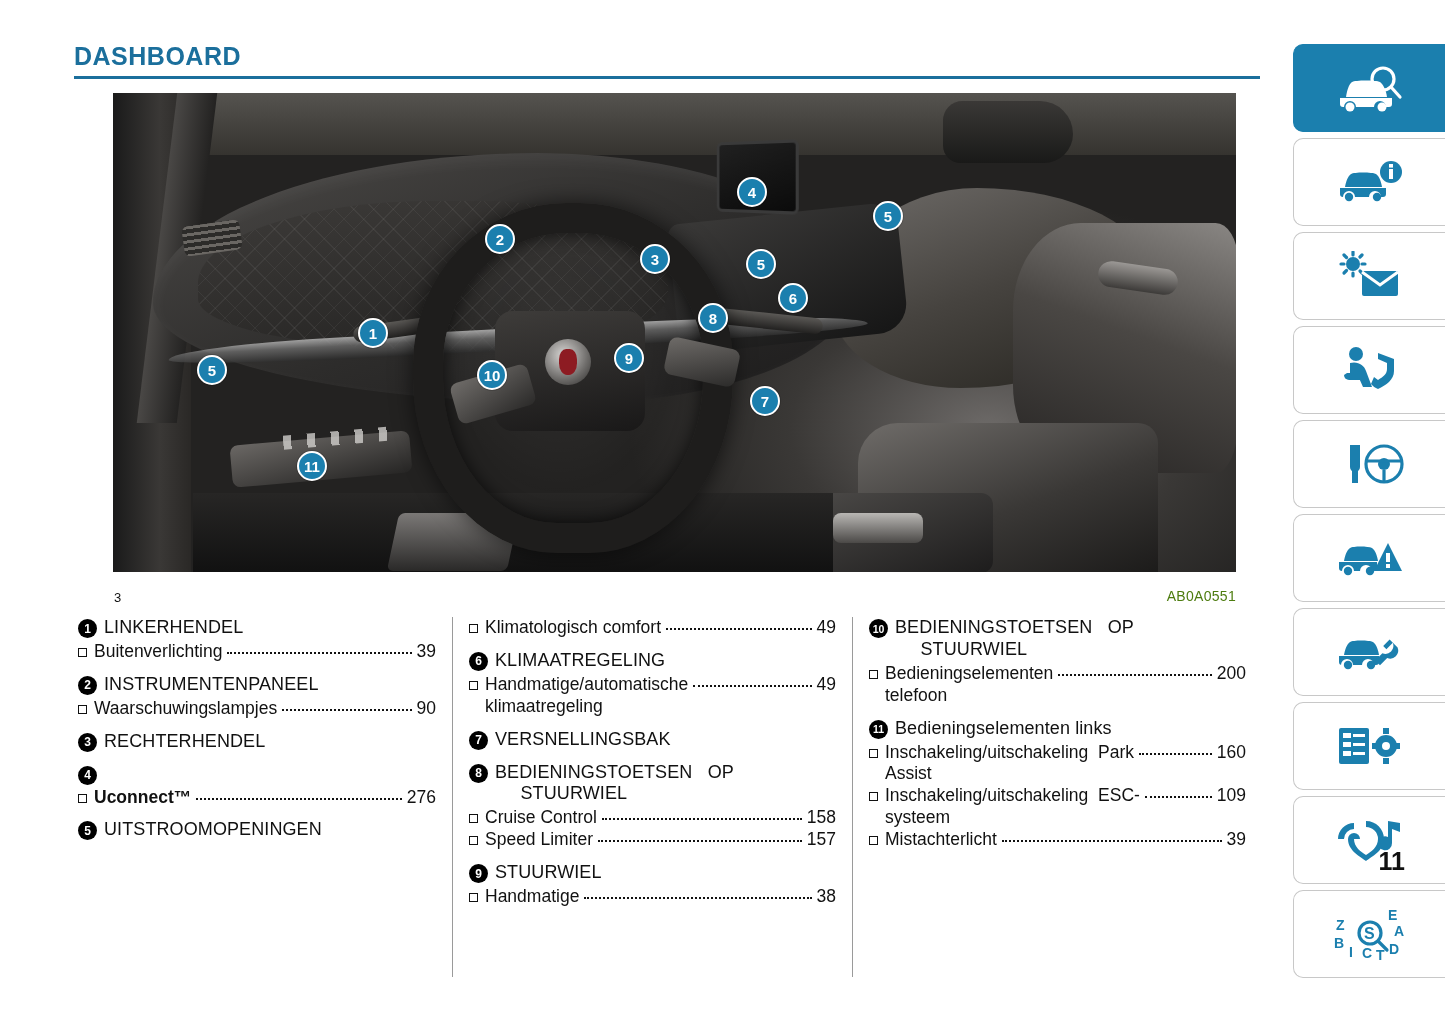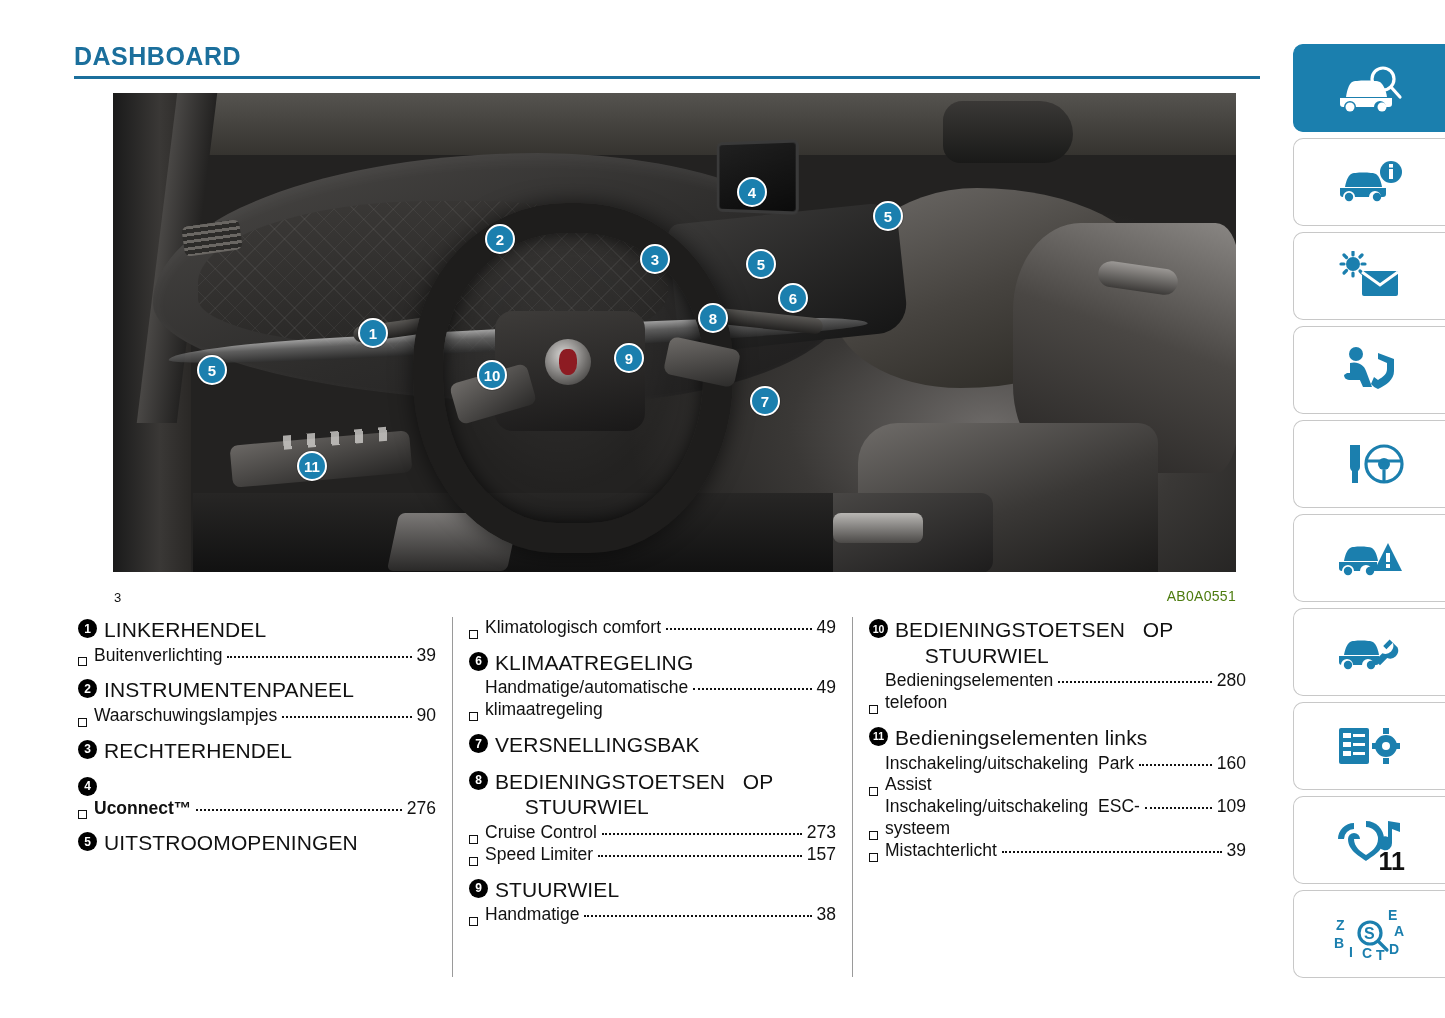--- a/index.html
+++ b/index.html
@@ -265,28 +265,28 @@
     border-radius: 50%;
     background: #000;
     color: #fff;
     font-size: 12px;
     font-weight: bold;
     display: flex; align-items: center; justify-content: center;
     margin-top: 2px;
   }
   .num-badge.n2digit { font-size: 10.5px; }
   .grp-title {
-    font-size: 21px;
+    font-size: 18px;
     line-height: 1.22;
     color: #111;
     letter-spacing: .1px;
   }
   .entry {
     display: flex;
-    align-items: flex-end;
+    align-items: flex-start;
     gap: 7px;
     line-height: 1.25;
   }
   .sq {
     flex: 0 0 auto;
     width: 9px; height: 9px;
     border: 1.6px solid #111;
     margin-top: 7px;
   }
   .entry-body {
@@ -488,21 +488,21 @@
           <div class="grp-head">
             <span class="num-badge">8</span>
             <span class="grp-title" style="white-space: pre-wrap;">BEDIENINGSTOETSEN   OP
      STUURWIEL</span>
           </div>
           <div class="entry">
             <span class="sq"></span>
             <span class="entry-body">
               <span class="entry-text">Cruise Control</span>
               <span class="dots"></span>
-              <span class="pg">273</span>
+              <span class="pg">158</span>
             </span>
           </div>
           <div class="entry">
             <span class="sq"></span>
             <span class="entry-body">
               <span class="entry-text">Speed Limiter</span>
               <span class="dots"></span>
               <span class="pg">157</span>
             </span>
           </div>
@@ -528,21 +528,21 @@
             <span class="num-badge n2digit">10</span>
             <span class="grp-title" style="white-space: pre-wrap;">BEDIENINGSTOETSEN   OP
      STUURWIEL</span>
           </div>
           <div class="entry">
             <span class="sq"></span>
             <span class="entry-body">
               <span class="entry-text">Bedieningselementen
 telefoon</span>
               <span class="dots"></span>
-              <span class="pg">280</span>
+              <span class="pg">200</span>
             </span>
           </div>
         </div>
         <div class="grp">
           <div class="grp-head">
             <span class="num-badge n2digit">11</span>
             <span class="grp-title" style="white-space: pre-wrap;">Bedieningselementen links</span>
           </div>
           <div class="entry">
             <span class="sq"></span>

